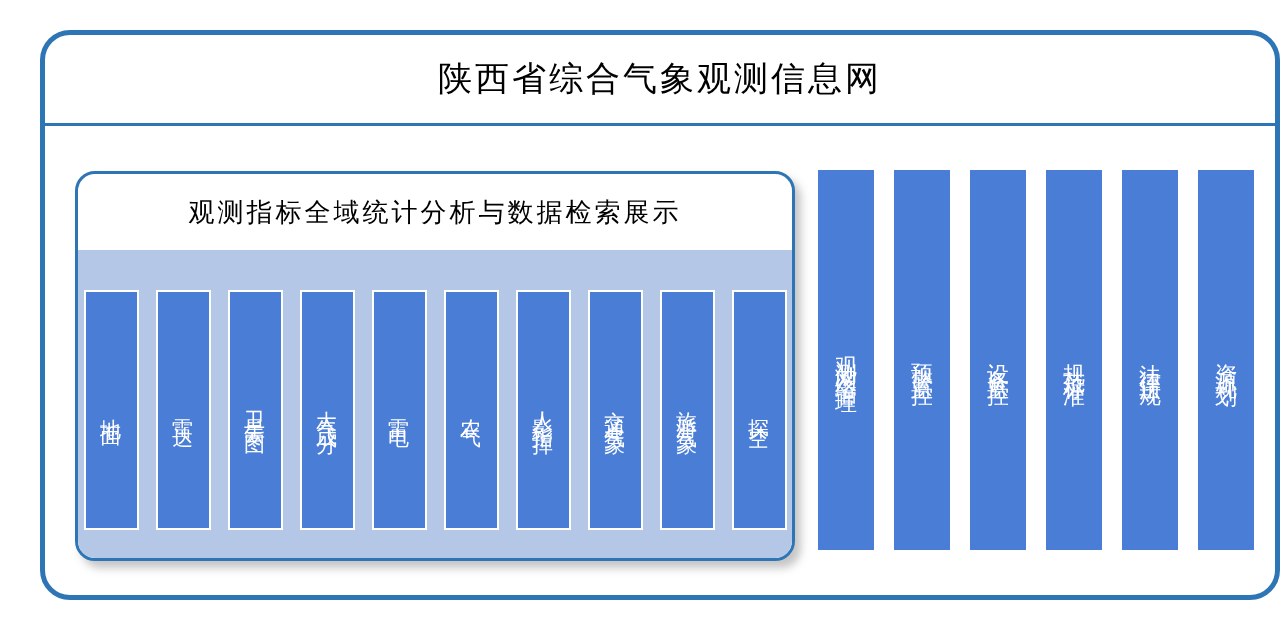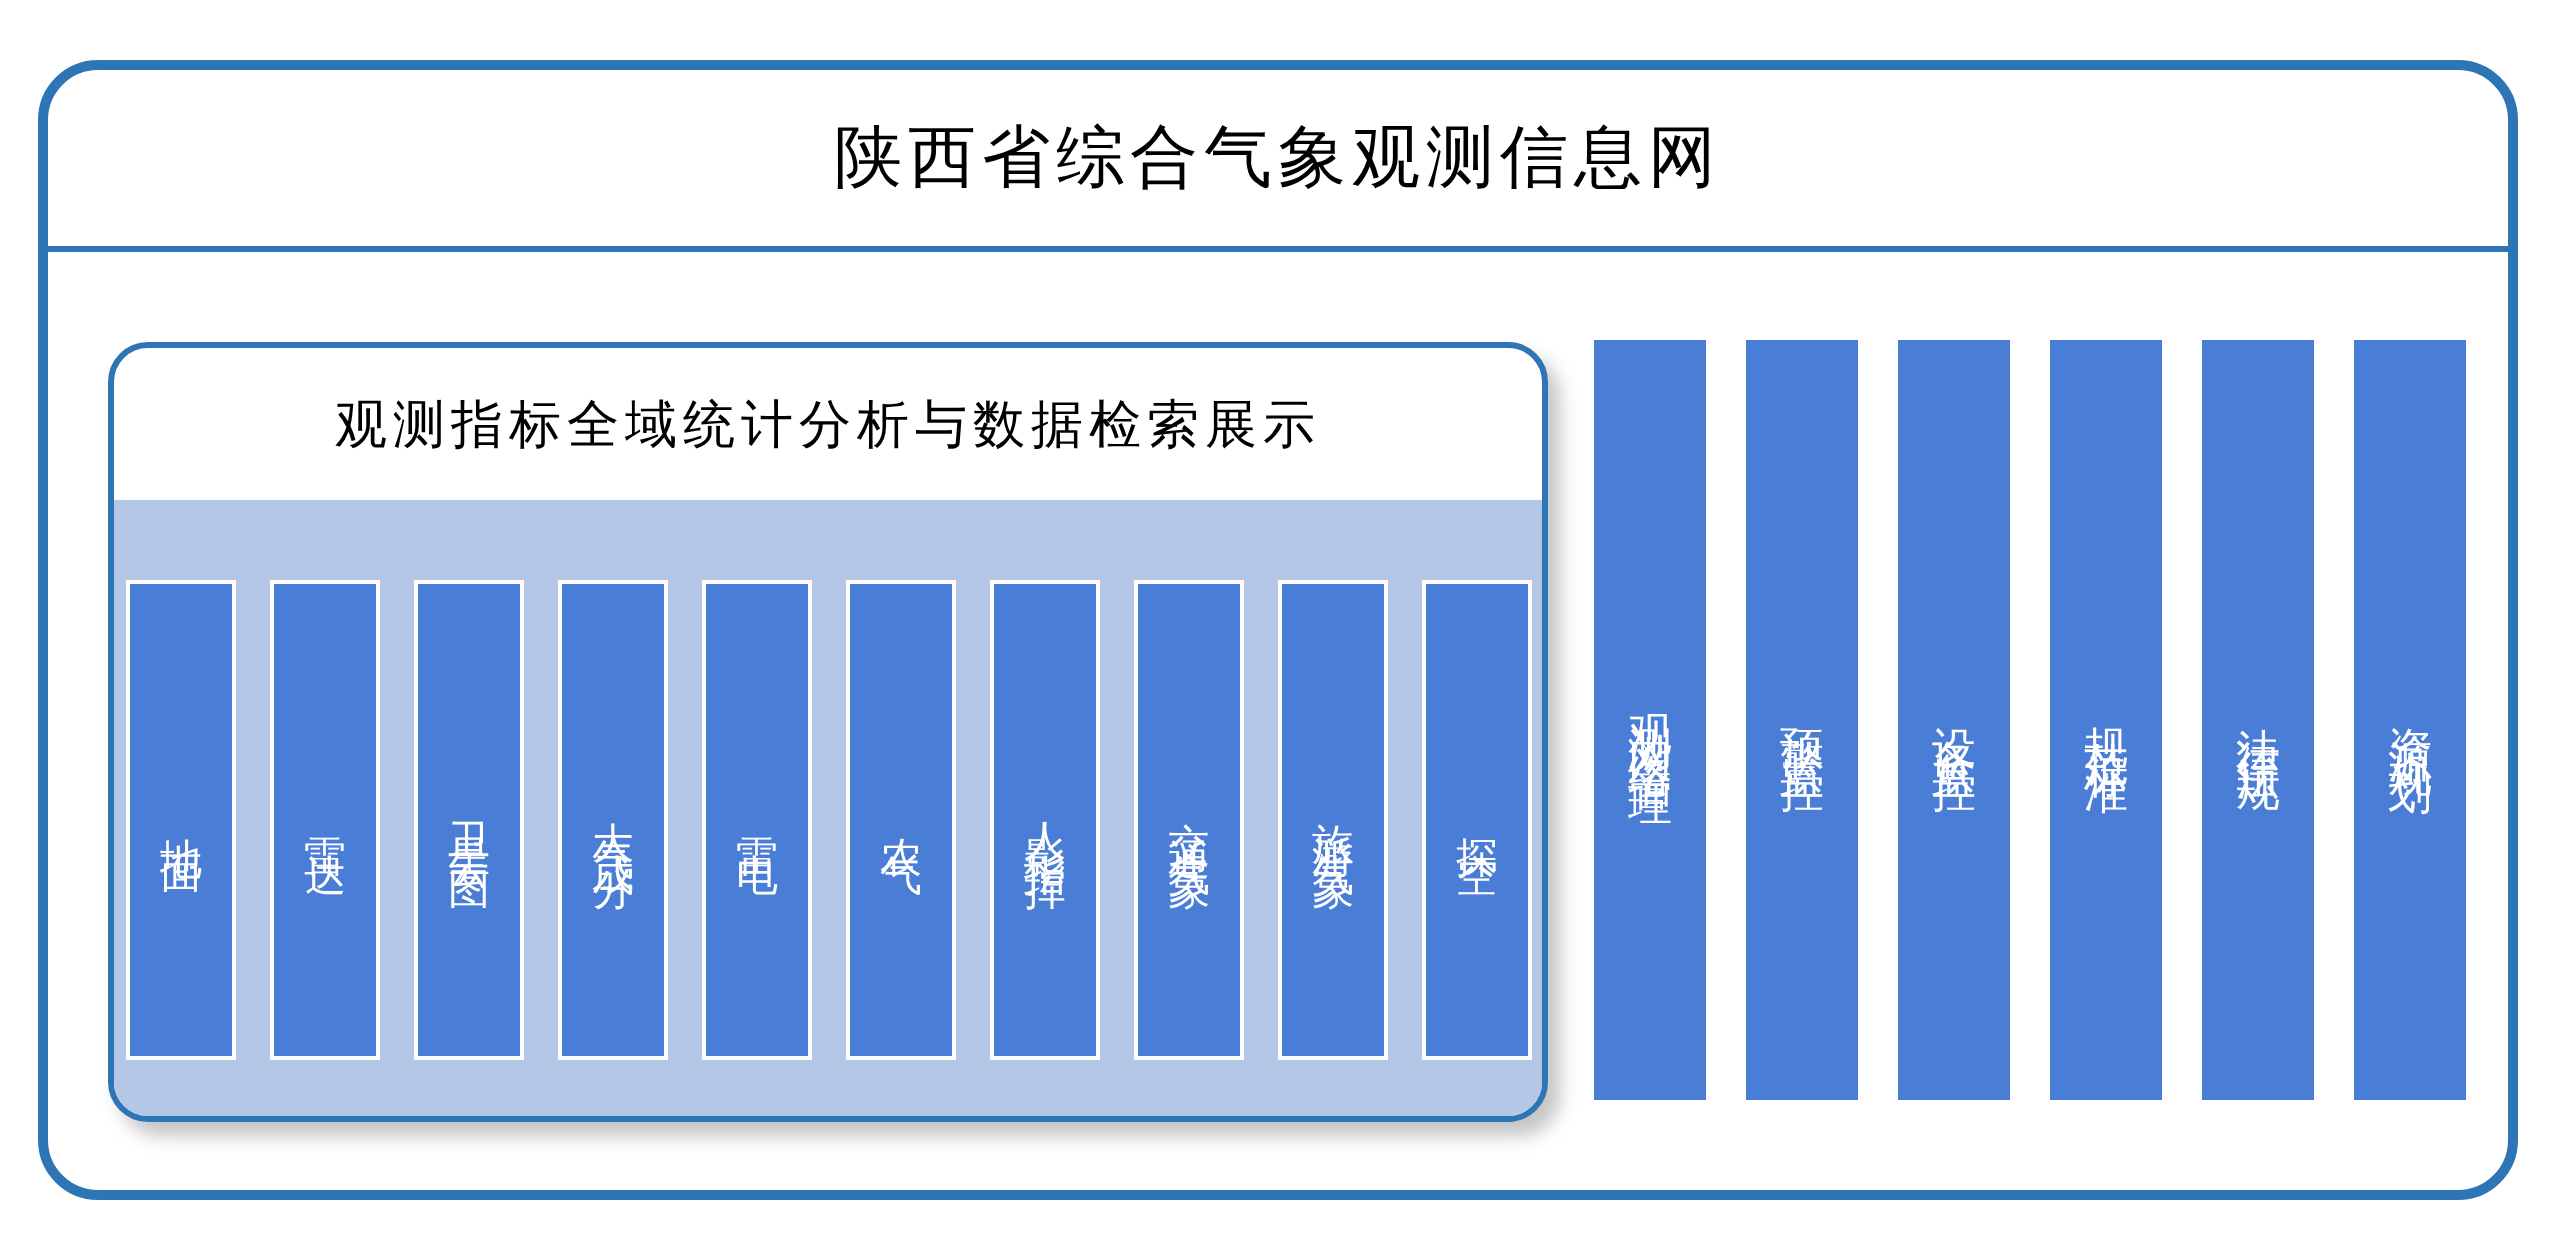--- a/index.html
+++ b/index.html
@@ -7,21 +7,21 @@
     width: 1285px;
     height: 618px;
     position: relative;
     background: #ffffff;
     font-family: "Liberation Sans", "DejaVu Sans", sans-serif;
     overflow: hidden;
   }
 
   .frame {
     position: absolute;
-    left: 19px;
+    left: 40px;
     top: 30px;
     width: 1240px;
     height: 570px;
     box-sizing: border-box;
     border: 5px solid var(--border-blue, #2E75B6);
     border-radius: 30px;
     background: #ffffff;
   }
 
   .header {

